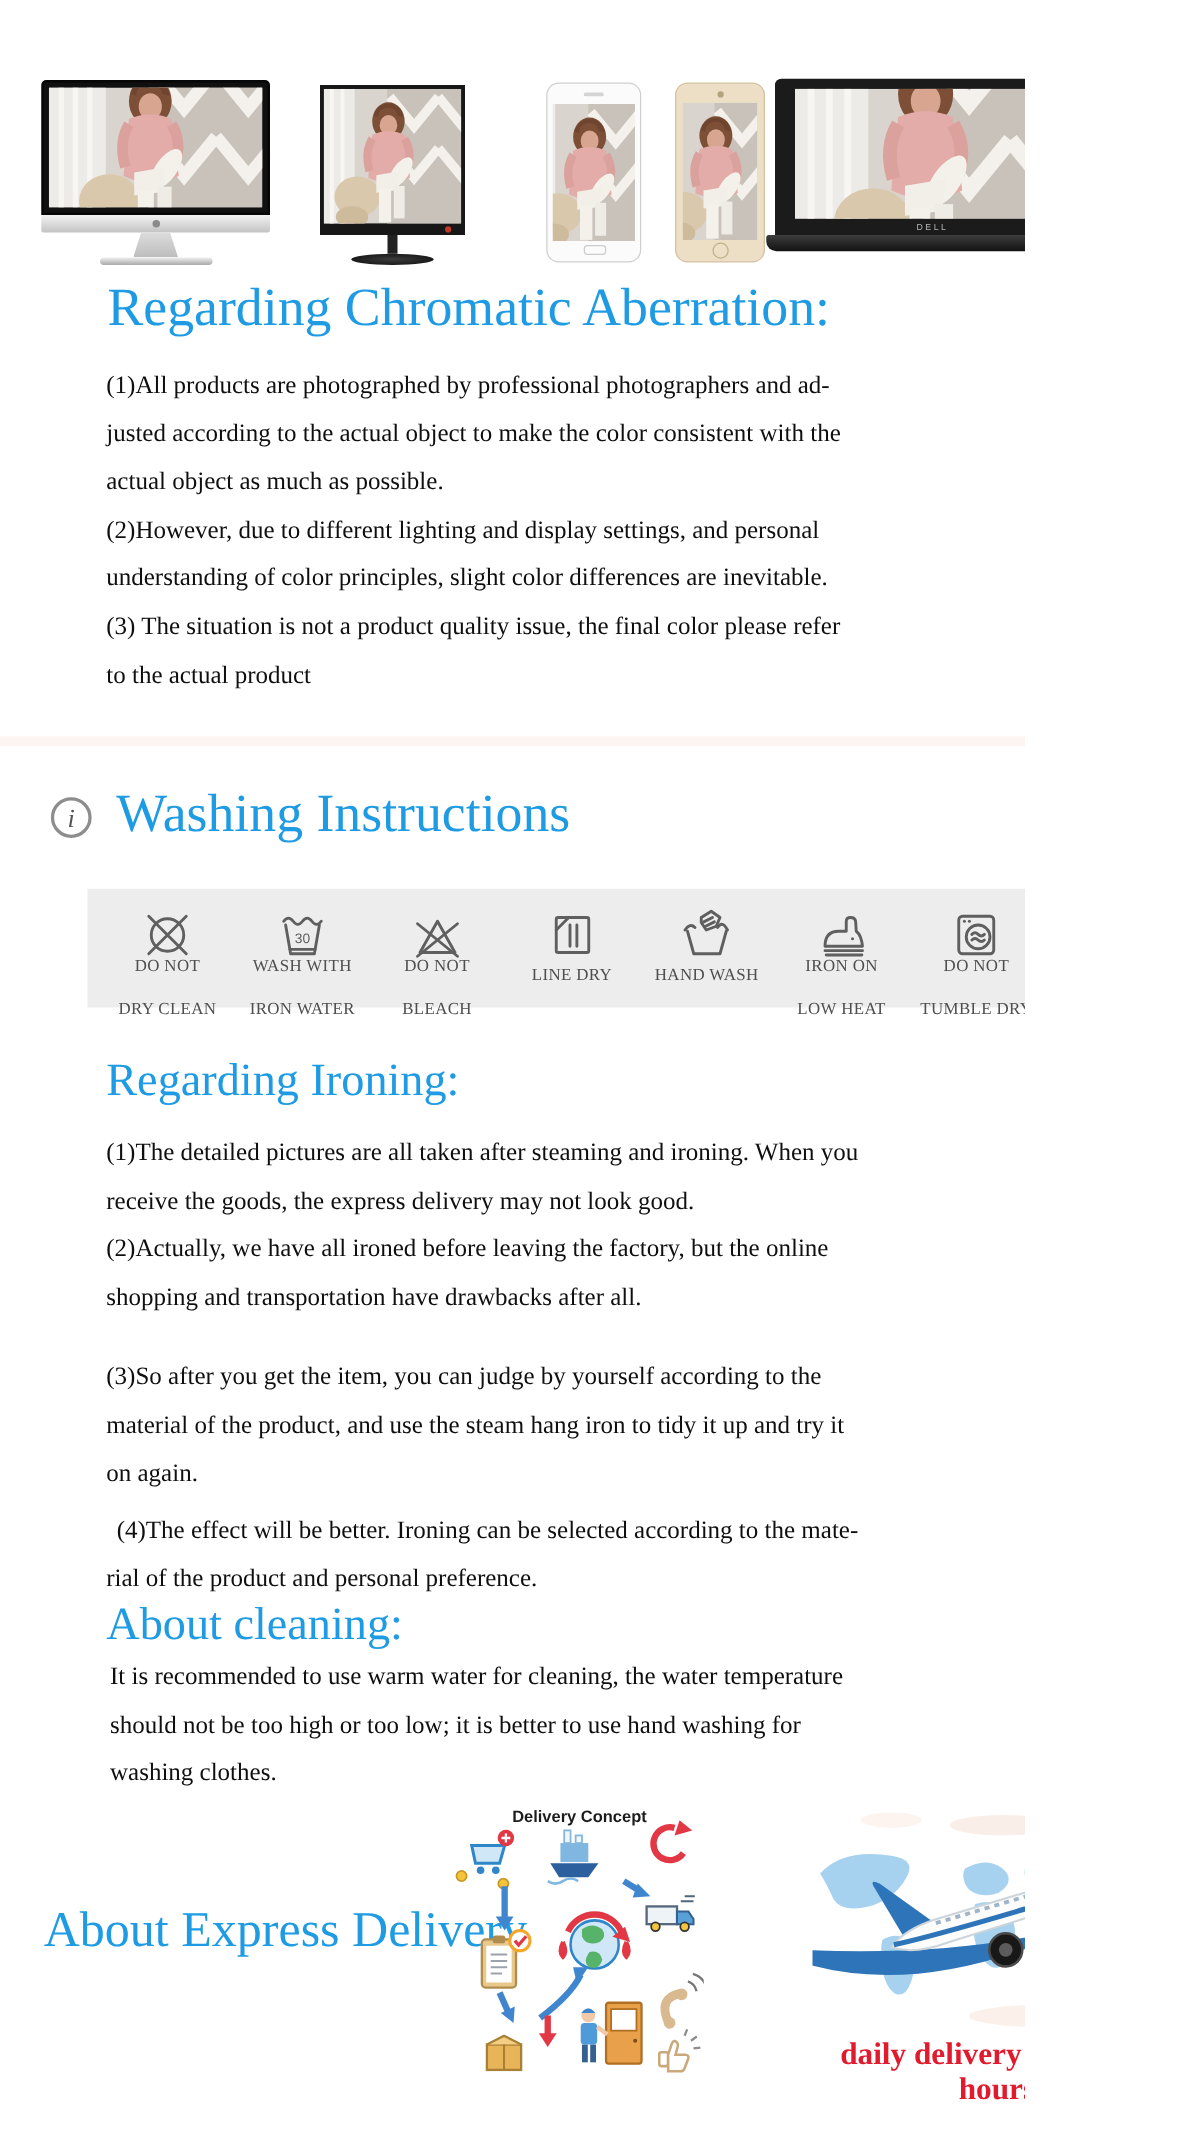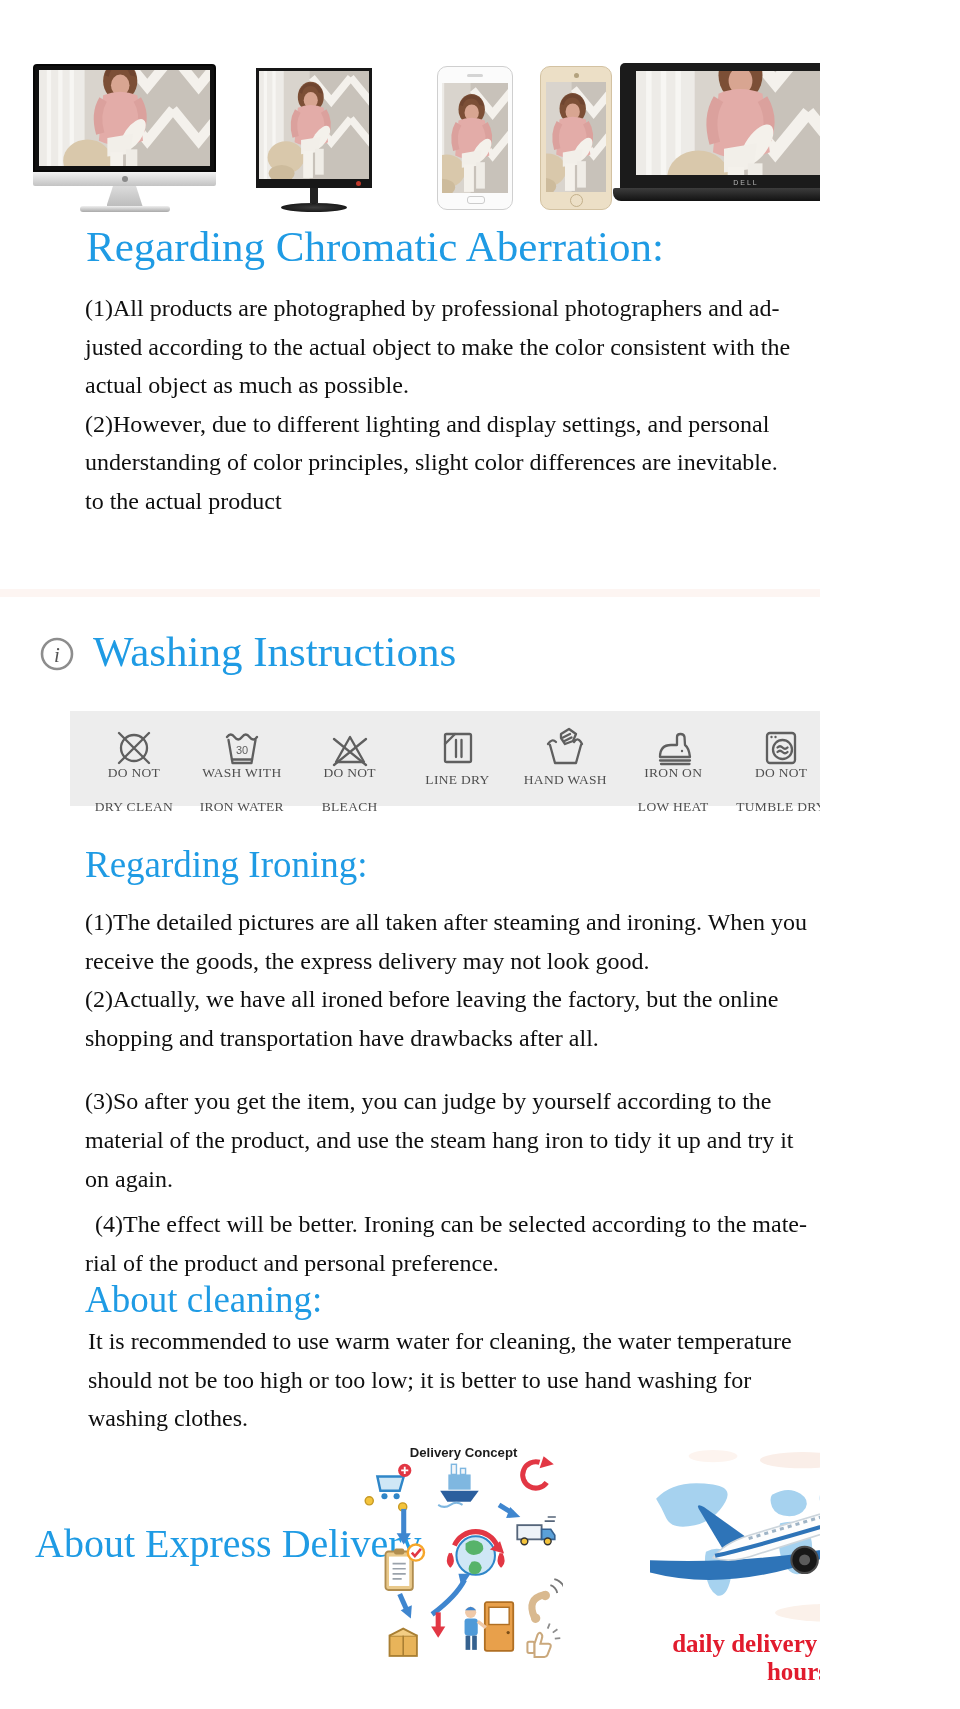--- a/index.html
+++ b/index.html
@@ -2,21 +2,21 @@
 <html><head>
 <meta charset="utf-8">
 <style>
   html,body{margin:0;padding:0;background:#fff;}
   .page{position:relative;width:820px;height:1709px;background:#ffffff;overflow:hidden;
         font-family:"Liberation Serif", serif;color:#111;}
   .abs{position:absolute;}
   
   .h-blue{position:absolute;color:#1f9be4;font-family:"Liberation Serif",serif;font-weight:400;white-space:nowrap;}
   
-  .plines{position:absolute;font-size:24px;line-height:38.6px;color:#0f0f0f;}
+  .plines{position:absolute;font-size:20px;line-height:38.6px;color:#0f0f0f;}
   .plines div{white-space:nowrap;}
   
   .devices{position:absolute;left:0;top:60px;width:960px;height:150px;}
   .photo-svg{display:block;width:100%;height:100%;}
   .imac{position:absolute;left:33px;top:4px;width:183px;}
   .imac-screen{background:#101010;border:2px solid #070707;border-radius:4px 4px 0 0;padding:4px;height:96px;}
   .imac-chin{height:14px;background:linear-gradient(#f2f2f2,#c3c3c3);position:relative;border-radius:0 0 2px 2px;}
   .imac-dot{position:absolute;left:50%;top:4px;width:6px;height:6px;margin-left:-3px;border-radius:50%;background:#8a8a8a;}
   .imac-neck{width:36px;height:20px;margin:0 auto;background:linear-gradient(#dcdcdc,#bdbdbd);
              clip-path:polygon(18% 0,82% 0,100% 100%,0 100%);}
@@ -141,20 +141,21 @@
   </div>
 
   <div class="h-blue" style="left:86px;top:222px;font-size:43px;">Regarding Chromatic Aberration:</div>
 
   <div class="plines" style="left:85px;top:289px;">
     <div>(1)All products are photographed by professional photographers and ad-</div>
     <div>justed according to the actual object to make the color consistent with the</div>
     <div>actual object as much as possible.</div>
     <div>(2)However, due to different lighting and display settings, and personal</div>
     <div>understanding of color principles, slight color differences are inevitable.</div>
+    <div>(3) The situation is not a product quality issue, the final color please refer</div>
     <div>to the actual product</div>
   </div>
 
   <div class="faint-band"></div>
 
   <svg class="info-badge" viewBox="0 0 34 34">
     <circle cx="17" cy="17" r="15" stroke="#8d8d8d" stroke-width="2.6" fill="none"></circle>
     <text x="17" y="24.5" text-anchor="middle" font-size="21" font-style="italic" font-family="Liberation Serif, serif" fill="#555">i</text>
   </svg>
   <div class="h-blue" style="left:93px;top:627px;font-size:43px;">Washing Instructions</div>

